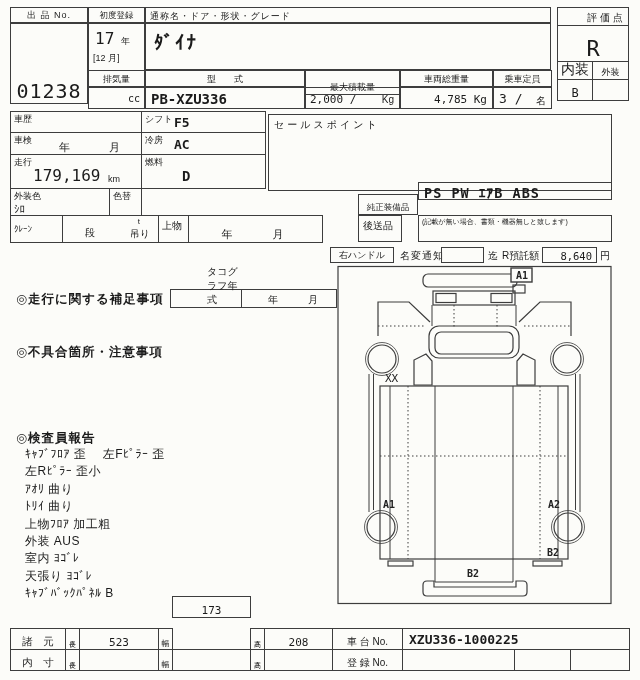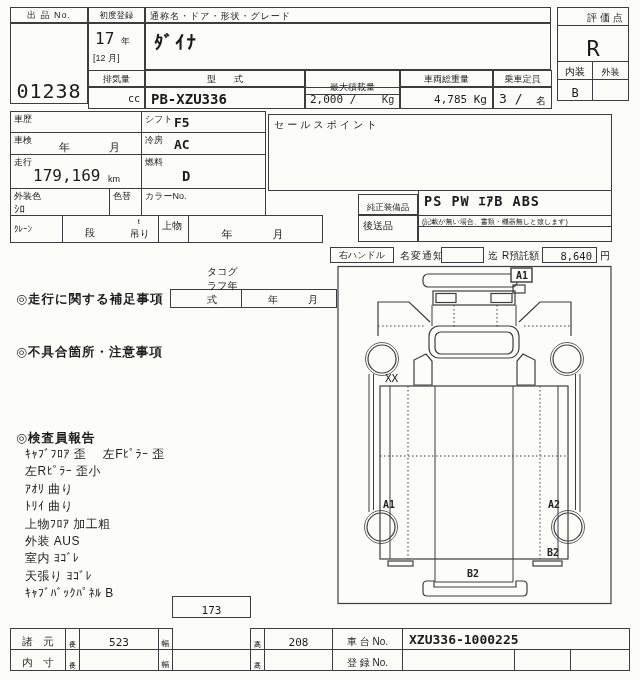--- a/index.html
+++ b/index.html
@@ -83,21 +83,21 @@
   </div>
 
   <div class="box" style="left:557px;top:7px;width:72px;height:94px;">
     <div class="nob cen" style="left:0;top:0;width:70px;height:18px;border-bottom:1px solid #3d3d3d;">
       <span style="font-size:10px;margin-left:24px;">評 価 点</span>
     </div>
     <div class="nob cen" style="left:0;top:18px;width:70px;height:36px;border-bottom:1px solid #3d3d3d;">
       <span class="mono" style="font-size:22px;">R</span>
     </div>
     <div class="nob cen" style="left:0;top:54px;width:35px;height:18px;border-bottom:1px solid #3d3d3d;border-right:1px solid #3d3d3d;">
-      <span style="font-size:10px;">内装</span>
+      <span style="font-size:14px;">内装</span>
     </div>
     <div class="nob cen" style="left:35px;top:54px;width:35px;height:18px;border-bottom:1px solid #3d3d3d;">
       <span style="font-size:9px;">外装</span>
     </div>
     <div class="nob cen" style="left:0;top:72px;width:35px;height:20px;border-right:1px solid #3d3d3d;">
       <span class="mono" style="font-size:12px;">B</span>
     </div>
     <div class="nob cen" style="left:35px;top:72px;width:35px;height:20px;">
       <span class="mono" style="font-size:12px;"></span>
     </div>
@@ -130,23 +130,20 @@
     <span class="nob mono" style="left:40px;top:13px;font-size:14px;font-weight:bold;">D</span>
   </div>
 
   <div class="box" style="left:10px;top:188px;width:100px;height:28px;">
     <span class="corner">外装色</span>
     <span class="nob" style="left:3px;top:14px;font-size:11px;">ｼﾛ</span>
   </div>
   <div class="box" style="left:109px;top:188px;width:33px;height:28px;">
     <span class="corner" style="letter-spacing:0;">色替</span>
   </div>
-  <div class="box" style="left:141px;top:188px;width:125px;height:28px;">
-    <span class="corner">カラーNo.</span>
-  </div>
 
   <div class="box" style="left:10px;top:215px;width:53px;height:28px;">
     <span class="nob" style="left:3px;top:8px;font-size:9px;">ｸﾚｰﾝ</span>
   </div>
   <div class="box" style="left:62px;top:215px;width:97px;height:28px;">
     <span class="nob" style="left:22px;top:10px;font-size:10px;">段</span>
     <span class="nob" style="right:18px;top:1px;font-size:8px;">t</span>
     <span class="nob" style="right:8px;top:11px;font-size:10px;">吊り</span>
   </div>
   <div class="box" style="left:158px;top:215px;width:31px;height:28px;">
@@ -156,25 +153,25 @@
     <span style="font-size:11px;letter-spacing:6px;">年　　月</span>
   </div>
 
   <div class="box" style="left:268px;top:114px;width:344px;height:77px;">
     <span class="nob" style="left:5px;top:3px;font-size:10px;letter-spacing:3px;">セールスポイント</span>
   </div>
 
   <div class="box cen" style="left:358px;top:194px;width:60px;height:21px;">
     <span style="font-size:8.5px;">純正装備品</span>
   </div>
-  <div class="box" style="left:418px;top:190px;width:194px;height:37px;">
+  <div class="box" style="left:418px;top:182px;width:194px;height:18px;">
     <span class="nob mono" style="left:5px;top:2px;font-size:13.5px;font-weight:bold;letter-spacing:1px;">PS PW ｴｱB ABS</span>
   </div>
 
-  <div class="box" style="left:358px;top:215px;width:60px;height:27px;">
+  <div class="box" style="left:358px;top:215px;width:44px;height:27px;">
     <span class="nob" style="left:4px;top:3px;font-size:10px;">後送品</span>
   </div>
   <div class="box" style="left:418px;top:215px;width:194px;height:27px;">
     <span class="nob" style="left:3px;top:1px;font-size:7px;letter-spacing:0;">(記載が無い場合、書類・機器無しと致します)</span>
   </div>
 
   <div class="box cen" style="left:330px;top:247px;width:64px;height:16px;">
     <span style="font-size:9px;">右ハンドル</span>
   </div>
   <span class="nob" style="left:400px;top:249px;font-size:10px;letter-spacing:1px;">名変通知</span>

